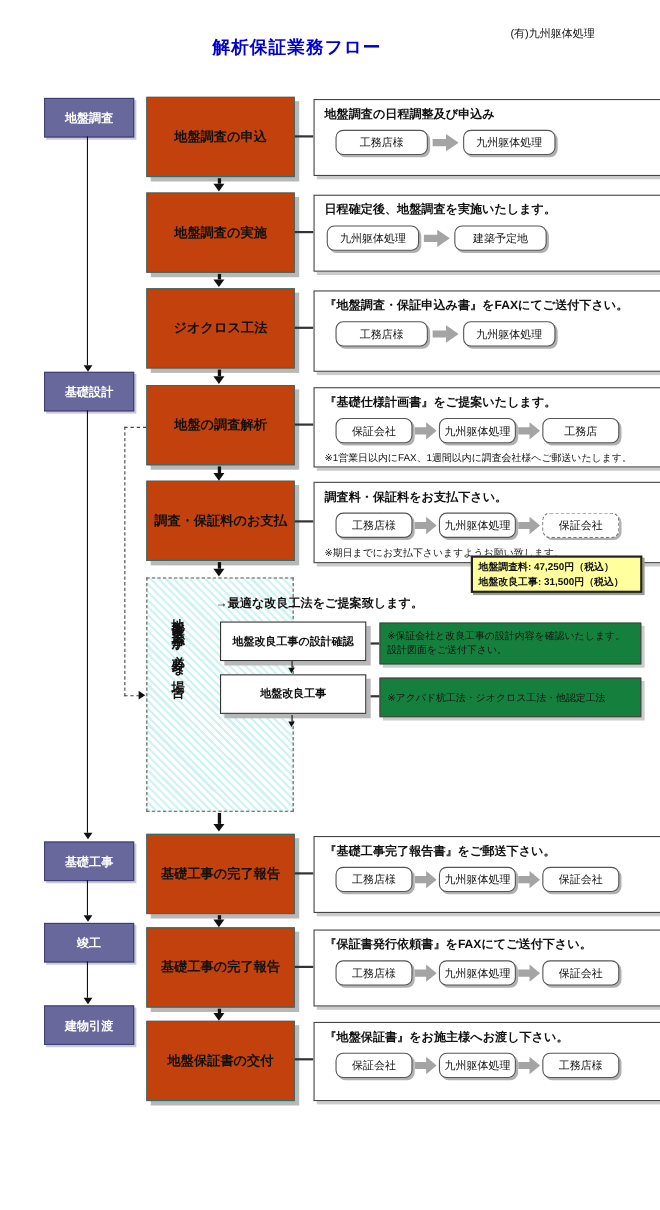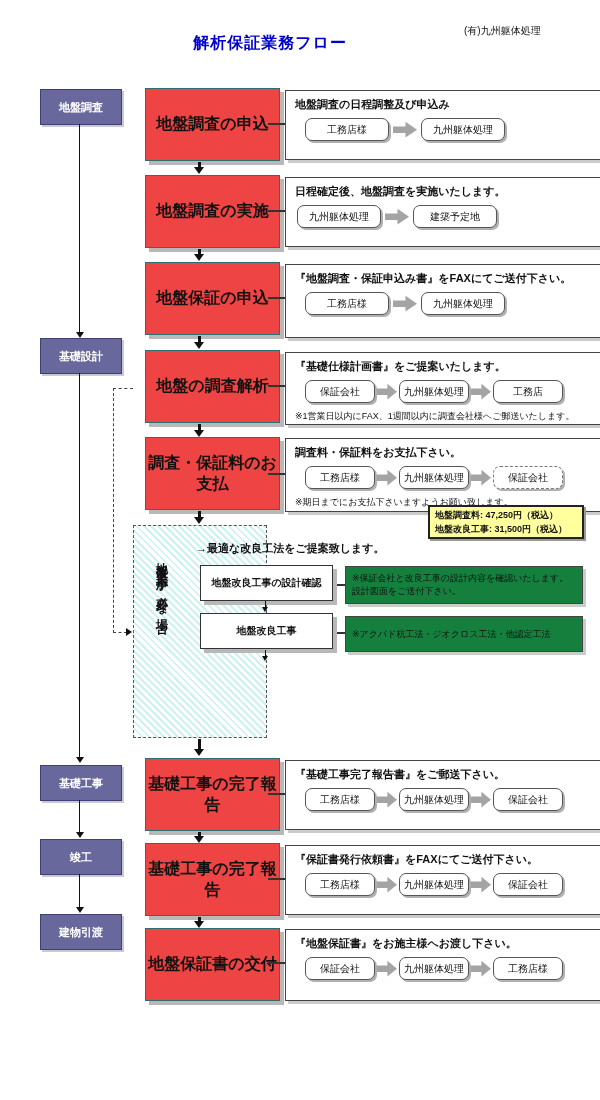--- a/index.html
+++ b/index.html
@@ -15,24 +15,24 @@
          border:1px solid #3f3f73;color:#fff;font-size:11px;font-weight:bold;
          display:flex;align-items:center;justify-content:center;box-shadow:2px 2px 0 #c9c9d6;}
   .p1{top:89px}.p2{top:338px}.p3{top:765px}.p4{top:839px}.p5{top:914px}
 
   .vline{position:absolute;left:79px;width:0;border-left:1px solid #111;}
   .vline::after{content:"";position:absolute;left:-4px;bottom:-6px;
          border:4px solid transparent;border-top:6px solid #111;border-bottom:none;}
   .l1{top:124px;height:208px}.l2{top:373px;height:384px}.l3{top:800px;height:32px}.l4{top:874px;height:33px}
 
   
-  .step{position:absolute;left:133px;width:135px;height:73px;background:#ef4444;
-        border:1px solid #2e6e6e;font-size:16px;font-weight:bold;
+  .step{position:absolute;left:133px;width:135px;height:73px;background:#c2410c;
+        border:1px solid #2e6e6e;font-size:12px;font-weight:bold;
         display:flex;align-items:center;justify-content:center;text-align:center;
-        box-shadow:4px 4px 0 #b8b8b8;padding:0 2px;box-sizing:border-box;margin-left:12px;}
+        box-shadow:4px 4px 0 #b8b8b8;padding:0 2px;box-sizing:border-box;}
   .s1{top:88px}.s2{top:175px}.s3{top:262px}.s4{top:350px}.s5{top:437px}
   .s6{top:758px}.s7{top:843px}.s8{top:928px}
 
   .stepArrow{position:absolute;left:198px;width:3px;background:#111;}
   .stepArrow::after{content:"";position:absolute;left:-4px;top:100%;
         border:5px solid transparent;border-top:7px solid #111;border-bottom:none;}
   .a1{top:162px;height:5px}.a2{top:249px;height:5px}.a3{top:336px;height:6px}
   .a4{top:424px;height:6px}.a5{top:511px;height:6px}.a6{top:739px;height:10px}
   .a7{top:832px;height:4px}.a8{top:917px;height:4px}
 
@@ -110,21 +110,21 @@
   <div class="phase p4">竣工</div>
   <div class="phase p5">建物引渡</div>
 
   <div class="vline l1"></div>
   <div class="vline l2"></div>
   <div class="vline l3"></div>
   <div class="vline l4"></div>
 
   <div class="step s1">地盤調査の申込</div>
   <div class="step s2">地盤調査の実施</div>
-  <div class="step s3">地盤保証の申込</div>
+  <div class="step s3">ジオクロス工法</div>
   <div class="step s4">地盤の調査解析</div>
   <div class="step s6">基礎工事の完了報告</div>
   <div class="step s5">調査・保証料のお支払</div>
   <div class="step s7">基礎工事の完了報告</div>
   <div class="step s8">地盤保証書の交付</div>
 
   <div class="stepArrow a1"></div>
   <div class="stepArrow a2"></div>
   <div class="stepArrow a3"></div>
   <div class="stepArrow a4"></div>

